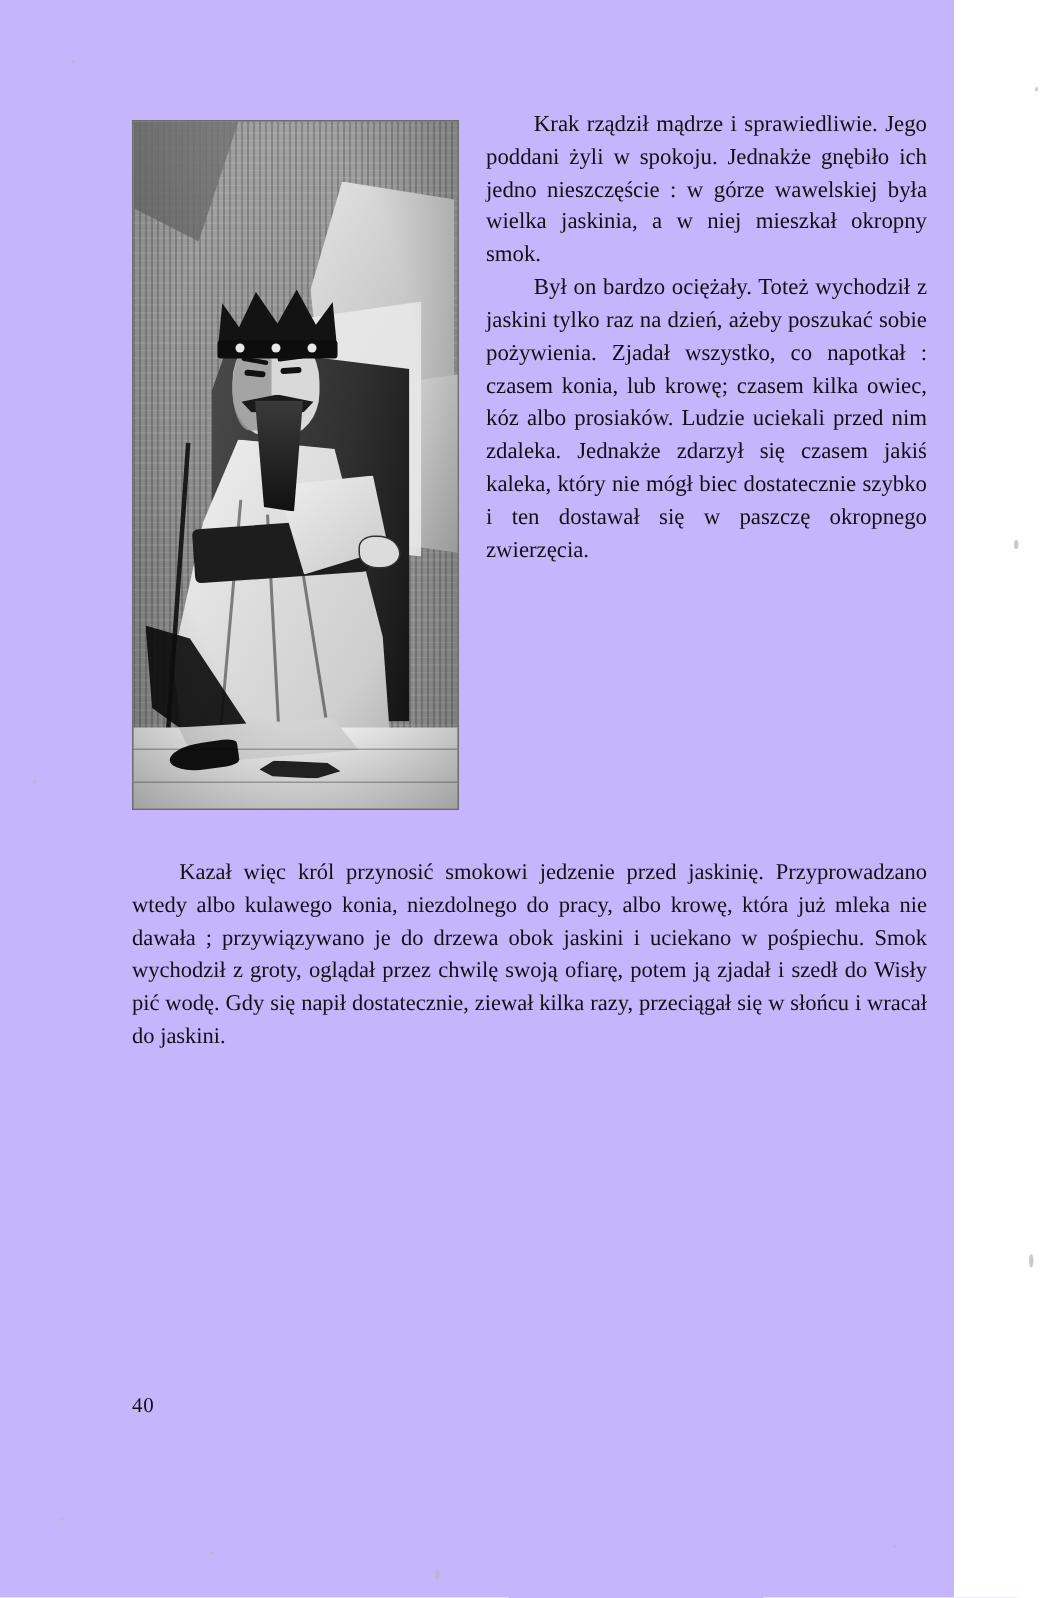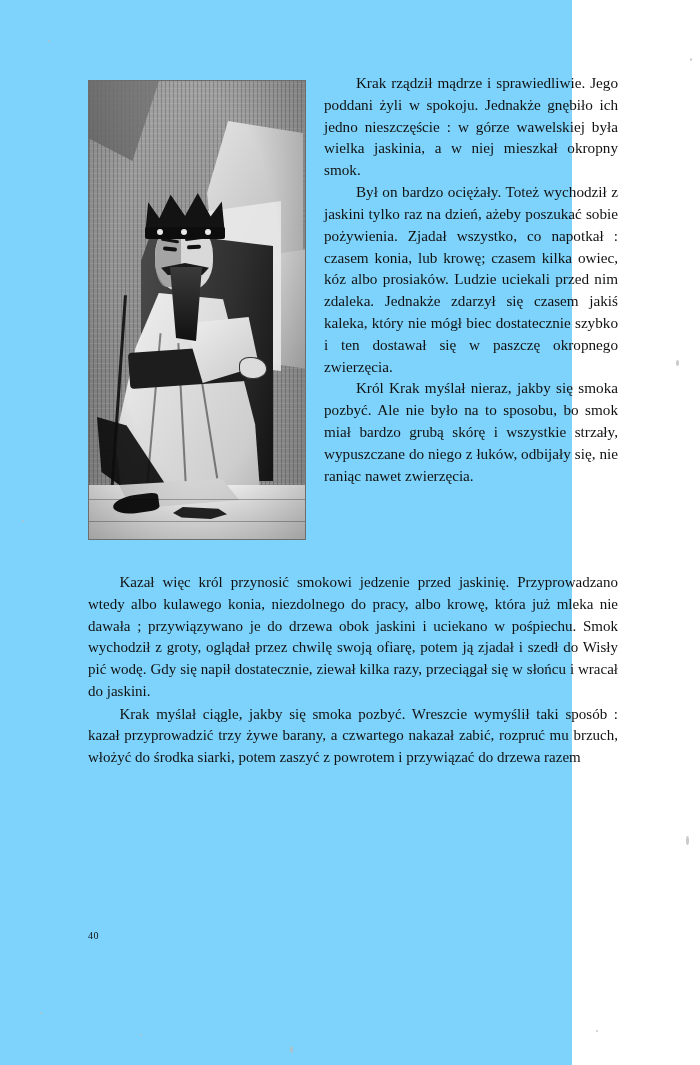--- a/index.html
+++ b/index.html
@@ -12,23 +12,23 @@
     height: 1065px;
     position: relative;
     font-family: "Liberation Serif", serif;
     color: #111;
     overflow: hidden;
   }
   .page {
     position: absolute;
     left: 0;
     top: 0;
-    width: 572px;
+    width: 636px;
     height: 1065px;
-    background: #7dd3fc;
+    background: #c4b5fd;
   }
   
   .speckle {
     position: absolute;
     background: #b9b9b9;
     border-radius: 50%;
     opacity: .75;
   }
   .content {
     position: absolute;
@@ -75,21 +75,21 @@
     text-align: justify;
   }
   .after-fig p {
     margin: 0 0 1px 0;
     text-indent: 2.1em;
   }
   .folio {
     position: absolute;
     left: 88px;
     top: 930px;
-    font-size: 10px;
+    font-size: 14px;
     letter-spacing: .5px;
   }
   
   .bg-hatch {
     position: absolute;
     inset: 0;
     background:
       repeating-linear-gradient(90deg, rgba(0,0,0,.18) 0 1px, rgba(0,0,0,0) 1px 4px),
       repeating-linear-gradient(0deg, rgba(255,255,255,.10) 0 1px, rgba(0,0,0,0) 1px 5px),
       linear-gradient(160deg, #a6a6a6 0%, #8a8a8a 55%, #9a9a9a 100%);
@@ -325,24 +325,22 @@
           <div class="floor-blob"></div>
           <div class="floor-line" style="left:0;  top:418px; width:216px;"></div>
           <div class="floor-line" style="left:0;  top:440px; width:216px;"></div>
           <div class="vign"></div>
         </div>
       </figure>
 
       <div class="flow">
         <p class="narrow">Krak rządził mądrze i sprawiedliwie. Jego poddani żyli w spokoju. Jednakże gnębiło ich jedno nieszczęście : w górze wawelskiej była wielka jaskinia, a w niej mieszkał okropny smok.</p>
         <p class="narrow">Był on bardzo ociężały. Toteż wychodził z jaskini tylko raz na dzień, ażeby poszukać sobie pożywienia. Zjadał wszystko, co napotkał : czasem konia, lub krowę; czasem kilka owiec, kóz albo prosiaków. Ludzie uciekali przed nim zdaleka. Jednakże zdarzył się czasem jakiś kaleka, który nie mógł biec dostatecznie szybko i ten dostawał się w paszczę okropnego zwierzęcia.</p>
-        <p class="narrow">Król Krak myślał nieraz, jakby się smoka pozbyć. Ale nie było na to sposobu, bo smok miał bardzo grubą skórę i wszystkie strzały, wypuszczane do niego z łuków, odbijały się, nie raniąc nawet zwierzęcia.</p>
       </div>
     </div>
 
     <div class="after-fig">
       <p>Kazał więc król przynosić smokowi jedzenie przed jaskinię. Przyprowadzano wtedy albo kulawego konia, niezdolnego do pracy, albo krowę, która już mleka nie dawała ; przywiązywano je do drzewa obok jaskini i uciekano w pośpiechu. Smok wychodził z groty, oglądał przez chwilę swoją ofiarę, potem ją zjadał i szedł do Wisły pić wodę. Gdy się napił dostatecznie, ziewał kilka razy, przeciągał się w słońcu i wracał do jaskini.</p>
-      <p>Krak myślał ciągle, jakby się smoka pozbyć. Wreszcie wymyślił taki sposób : kazał przyprowadzić trzy żywe barany, a czwartego nakazał zabić, rozpruć mu brzuch, włożyć do środka siarki, potem zaszyć z powrotem i przywiązać do drzewa razem</p>
     </div>
   </div>
 
   <div class="folio">40</div>
 </div>
 
 </body></html>

